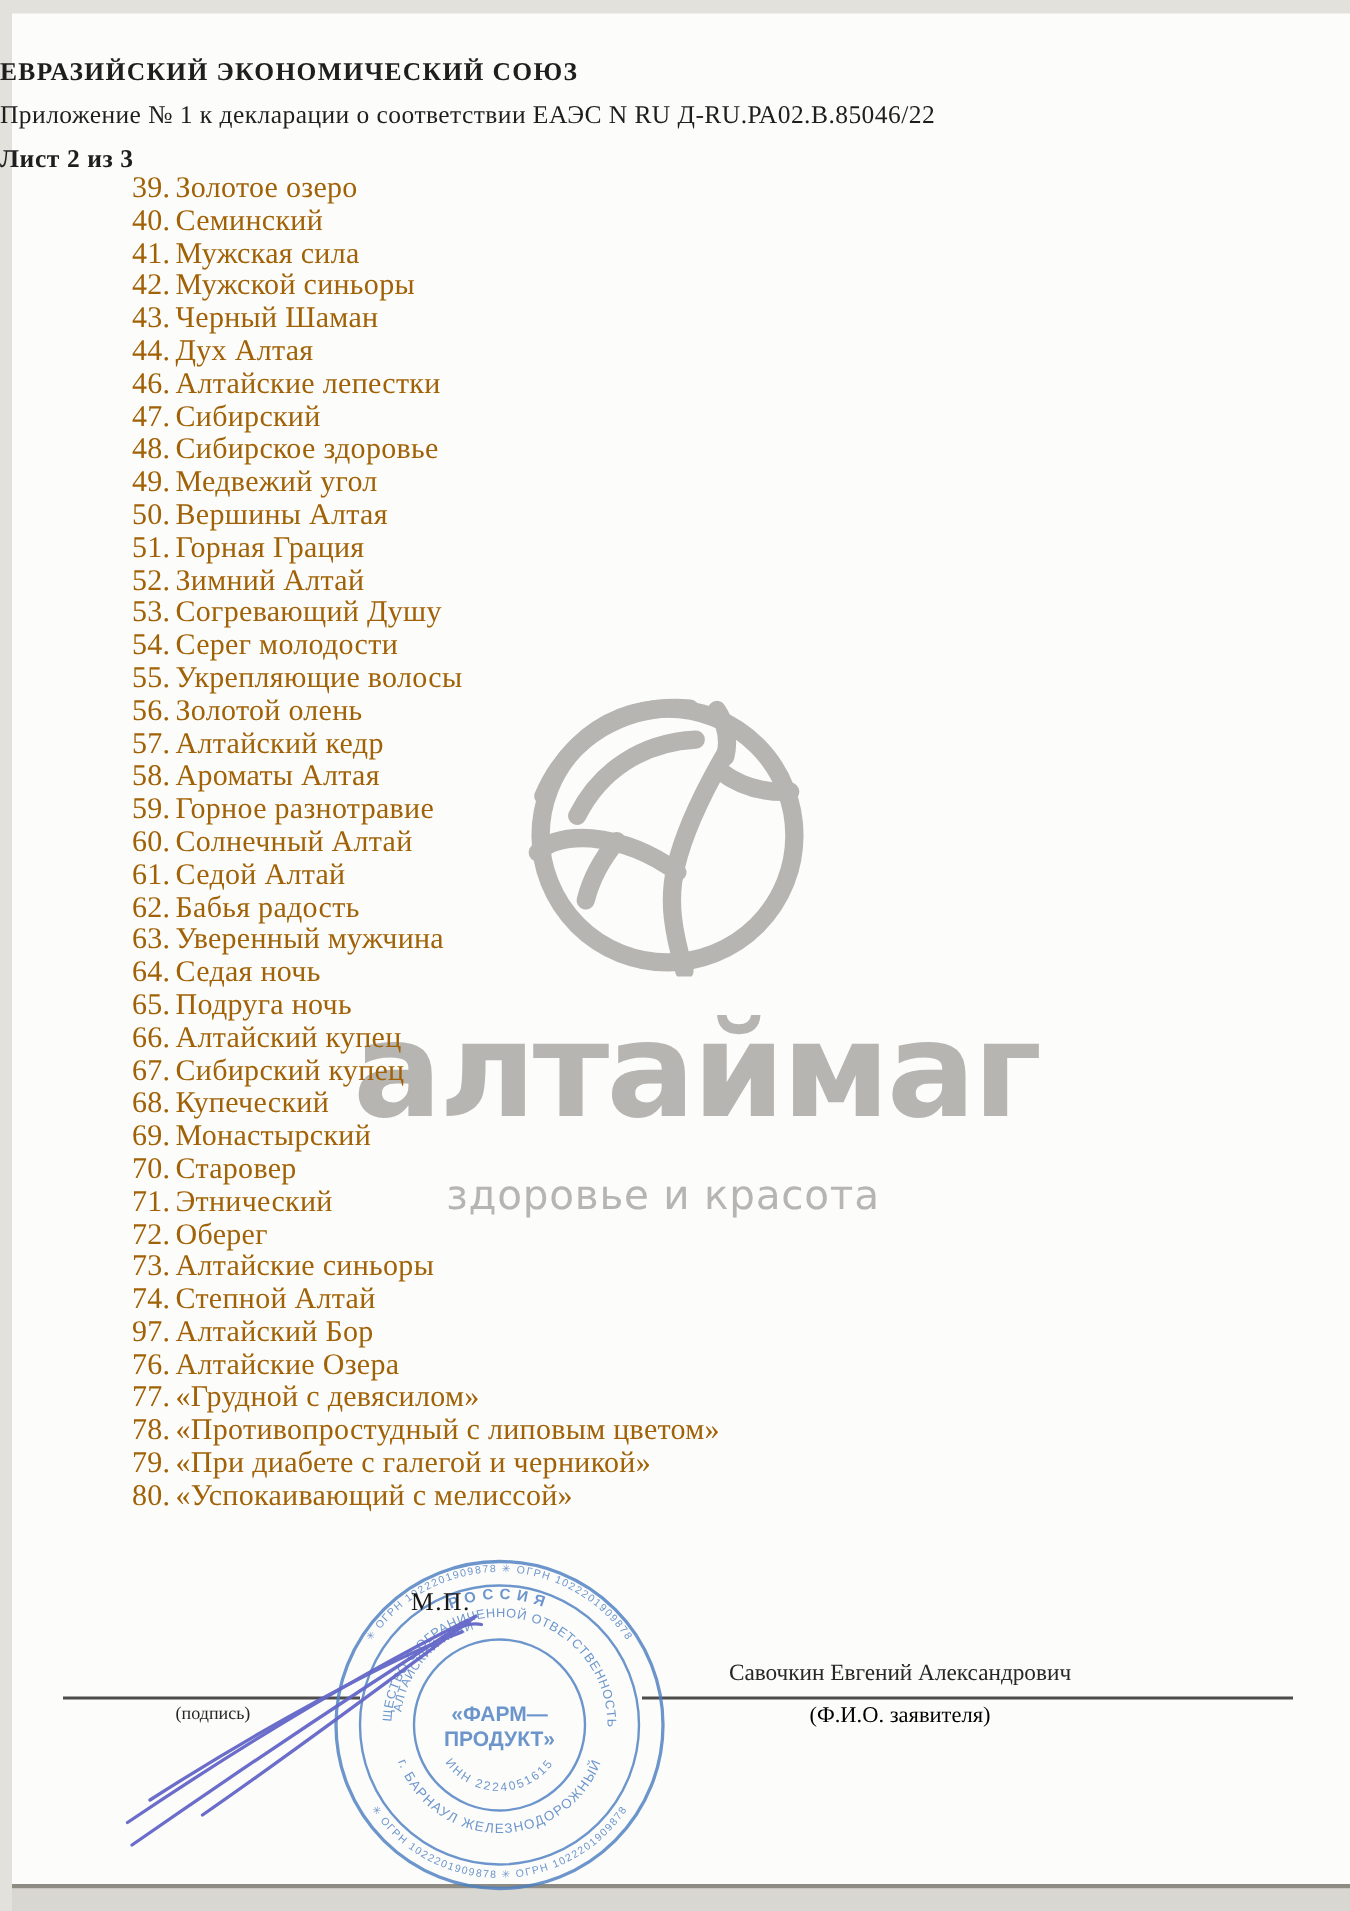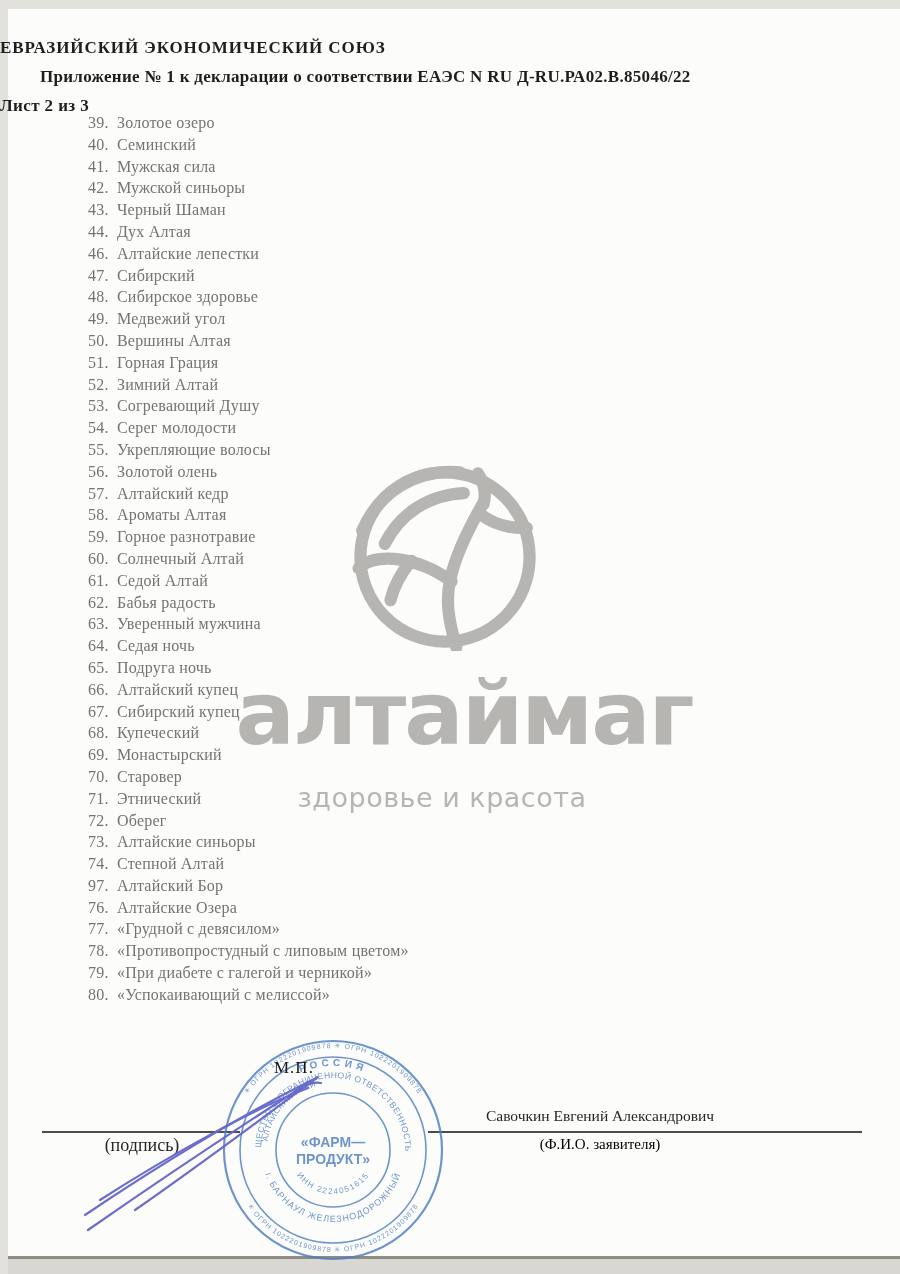--- a/index.html
+++ b/index.html
@@ -20,44 +20,44 @@
   }
   .below-edge{
     position:absolute;left:8px;top:1259px;width:892px;height:15px;
     background:#d9d7d2;
   }
   .header{
     position:absolute;left:0;top:38px;width:900px;
     color:#1e1e1e;z-index:2;
   }
   .h1{font-size:17px;font-weight:bold;letter-spacing:0.9px;}
-  .h2{font-size:17px;font-weight:bold;letter-spacing:0.3px;margin-top:9px;margin-left:40px;}
+  .h2{font-size:17px;font-weight:normal;letter-spacing:0.3px;margin-top:9px;}
   .h3{font-size:17px;font-weight:bold;letter-spacing:0.4px;margin-top:9px;}
   .list{
     position:absolute;left:88px;top:114px;width:620px;z-index:2;
-    font-size:16px;color:#737373;letter-spacing:0.2px;
+    font-size:20px;color:#a16207;letter-spacing:0.2px;
   }
   .row{display:flex;height:21.8px;align-items:baseline;}
   .row .num{flex:0 0 29px;}
   .wm-logo{position:absolute;left:351px;top:463px;z-index:1;}
   .wm-brand{
     position:absolute;left:0;top:666px;width:900px;text-align:center;z-index:1;
     font-family:"DejaVu Sans", sans-serif;font-weight:bold;
     font-size:88px;line-height:1.1;color:#b6b5b2;letter-spacing:-2px;
     transform:translateX(14px);
   }
   .wm-tagline{
     position:absolute;left:0;top:782px;width:900px;text-align:center;z-index:1;
     font-family:"DejaVu Sans", sans-serif;font-weight:500;
     font-size:27px;color:#b6b5b2;letter-spacing:0.5px;
     transform:translateX(-8px);
   }
   
   .sig-line{position:absolute;left:42px;top:1131px;width:198px;height:1.5px;background:#4c4c4c;z-index:2;}
-  .sig-label{position:absolute;left:42px;top:1135px;width:200px;text-align:center;font-size:18px;color:#262626;z-index:2;}
+  .sig-label{position:absolute;left:42px;top:1135px;width:200px;text-align:center;font-size:12px;color:#262626;z-index:2;}
   .fio-line{position:absolute;left:428px;top:1131px;width:434px;height:1.5px;background:#4c4c4c;z-index:2;}
   .fio-name{position:absolute;left:430px;top:1107px;width:340px;text-align:center;font-size:15.5px;color:#262626;z-index:2;}
   .fio-label{position:absolute;left:430px;top:1136px;width:340px;text-align:center;font-size:15px;color:#000000;z-index:2;}
   .mp{position:absolute;left:274px;top:1058px;font-size:17px;color:#161616;z-index:6;letter-spacing:1px;}
   .stamp{position:absolute;left:218px;top:1035px;z-index:4;opacity:0.82;}
   .stamp text{font-family:"Liberation Sans", sans-serif;}
   .signature{position:absolute;left:40px;top:1060px;z-index:5;}
 </style>
 </head>
 <body>

